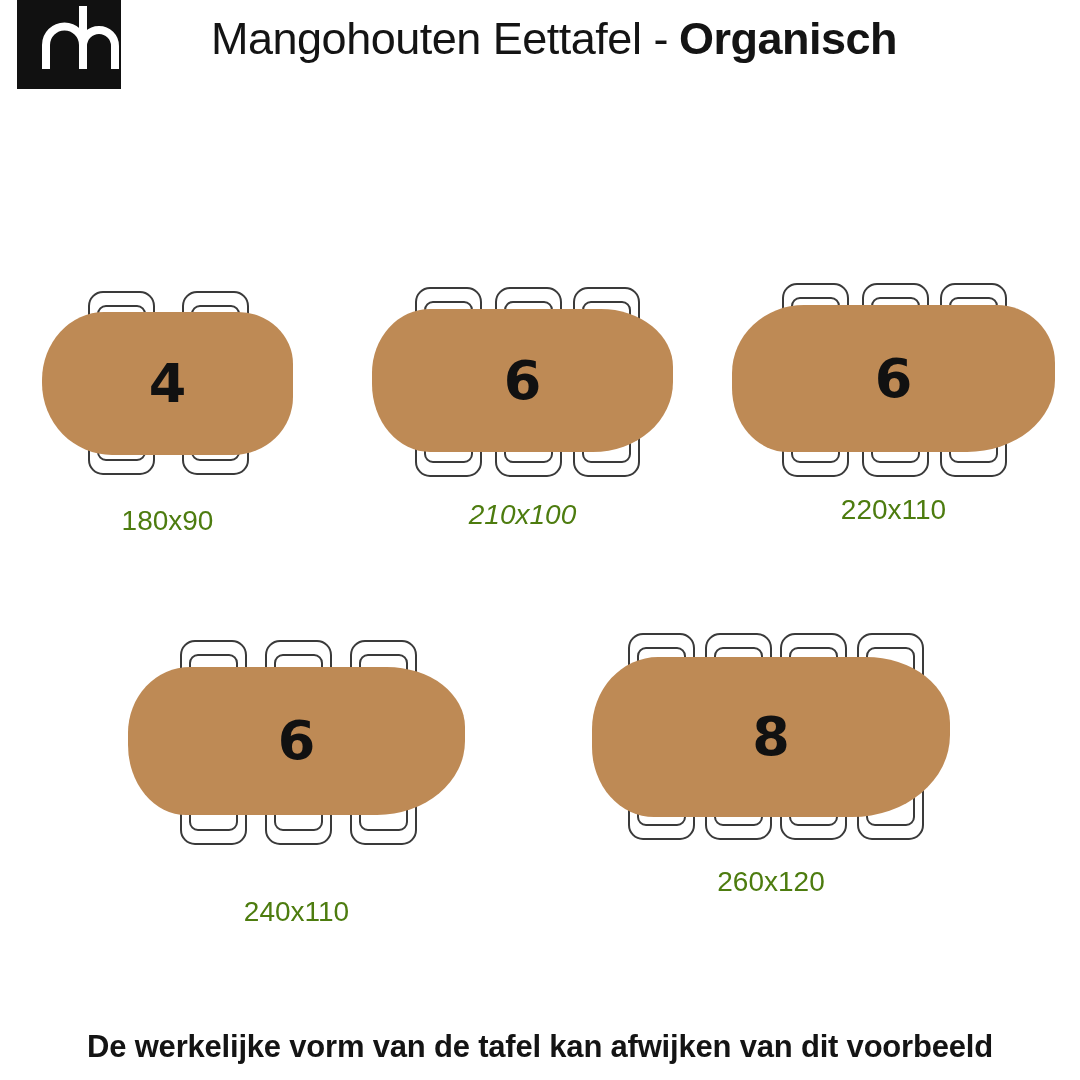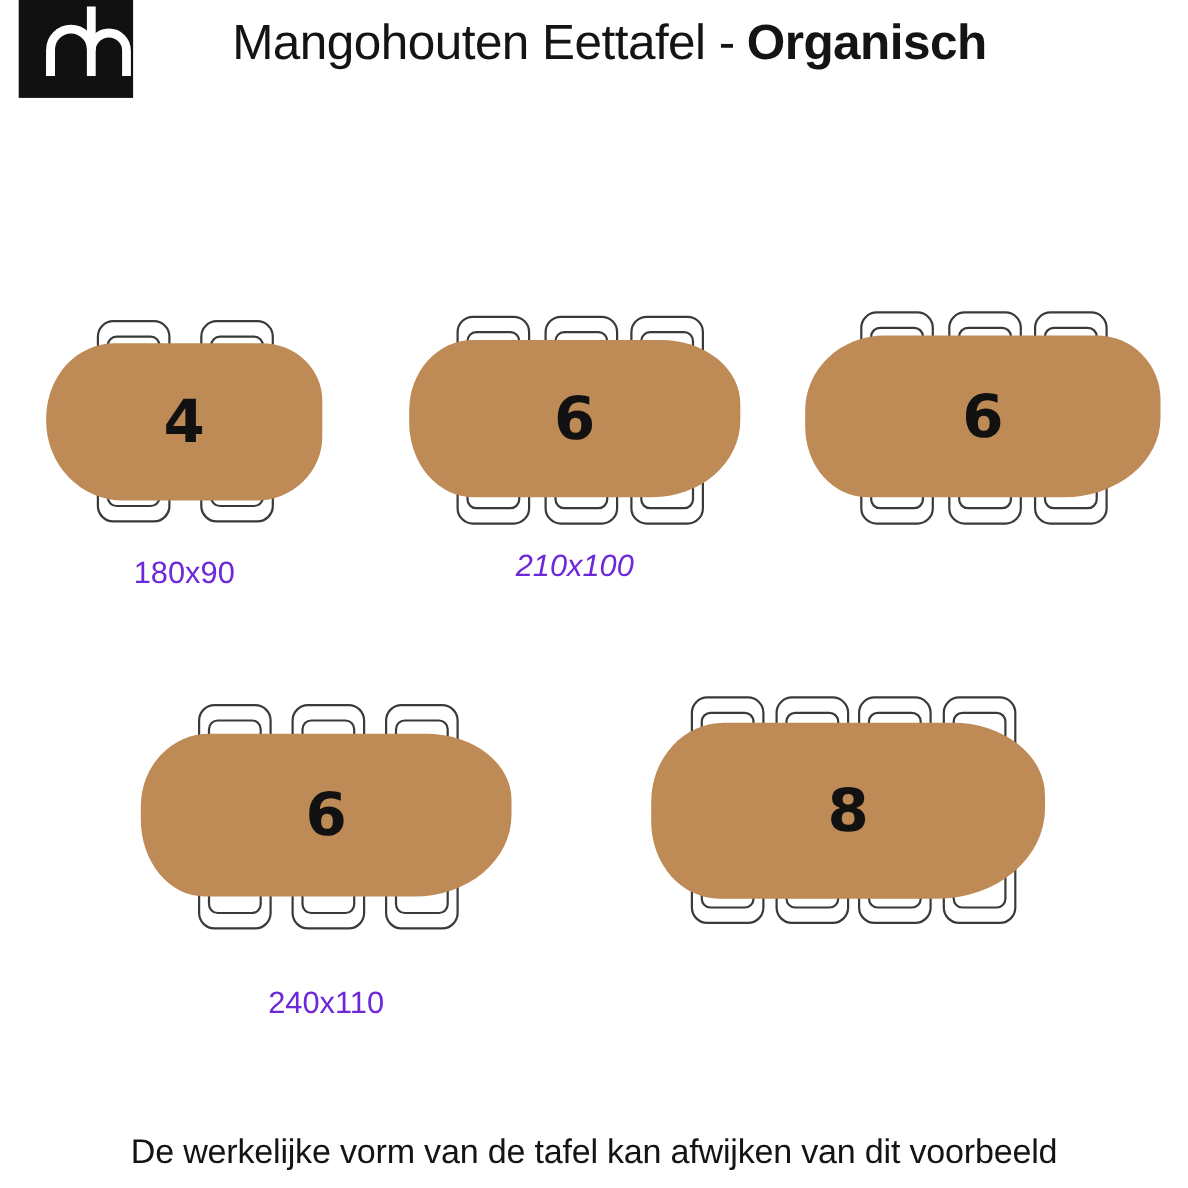--- a/index.html
+++ b/index.html
@@ -46,21 +46,21 @@
   .tabletop{
     position:absolute;z-index:2;background:var(--table-top);
     display:flex;align-items:center;justify-content:center;
   }
   .seats{
     font-family:"DejaVu Sans","Liberation Sans",sans-serif;
     font-weight:700;font-size:54px;color:#111;line-height:1;
   }
   .size-label{
     position:absolute;left:0;right:0;text-align:center;z-index:3;
-    font-size:28px;line-height:34px;color:#6d28d9;white-space:nowrap;
+    font-size:28px;line-height:34px;color:#4d7c0f;white-space:nowrap;
   }
 
   
   .g1{left:42px;top:291px;width:251px;height:184px;}
   .g1 .tabletop{left:0;top:21px;width:251px;height:143px;
     border-radius:62px 55px 60px 70px / 68px 52px 58px 72px;}
   .g1 .c1{left:46px;}  .g1 .c2{left:140px;}
   .g1 .size-label{top:213px;}
 
   
@@ -87,21 +87,21 @@
   
   .g5{left:592px;top:633px;width:358px;height:207px;}
   .g5 .tabletop{left:0;top:24px;width:358px;height:160px;
     border-radius:66px 84px 98px 62px / 72px 66px 82px 70px;}
   .g5 .c1{left:36px;} .g5 .c2{left:113px;} .g5 .c3{left:188px;} .g5 .c4{left:265px;}
   .g5 .size-label{top:232px;}
 
   
   .disclaimer{
     position:absolute;left:0;right:0;top:1027px;text-align:center;
-    font-size:31px;line-height:40px;font-weight:400;letter-spacing:-0.2px;
+    font-size:31px;line-height:40px;font-weight:700;letter-spacing:-0.2px;
     white-space:nowrap;
   }
 </style>
 </head>
 <body>
 
 <div class="canvas">
 
   <div class="logo">
     <svg width="104" height="89" viewBox="0 0 104 89">
@@ -144,20 +144,21 @@
   <div class="group g3">
     <div class="chair top c1"></div>
     <div class="chair top c2"></div>
     <div class="chair top c3"></div>
     <div class="chair bottom c1"></div>
     <div class="chair bottom c2"></div>
     <div class="chair bottom c3"></div>
     <div class="tabletop">
       <span class="seats">6</span>
     </div>
+    <div class="size-label">220x110</div>
   </div>
 
   <div class="group g4">
     <div class="chair top c1"></div>
     <div class="chair top c2"></div>
     <div class="chair top c3"></div>
     <div class="chair bottom c1"></div>
     <div class="chair bottom c2"></div>
     <div class="chair bottom c3"></div>
     <div class="tabletop">
@@ -171,17 +172,18 @@
     <div class="chair top c2"></div>
     <div class="chair top c3"></div>
     <div class="chair top c4"></div>
     <div class="chair bottom c1"></div>
     <div class="chair bottom c2"></div>
     <div class="chair bottom c3"></div>
     <div class="chair bottom c4"></div>
     <div class="tabletop">
       <span class="seats">8</span>
     </div>
+    <div class="size-label">260x120</div>
   </div>
 
   <div class="disclaimer">De werkelijke vorm van de tafel kan afwijken van dit voorbeeld</div>
 
 </div>
 
 </body></html>

